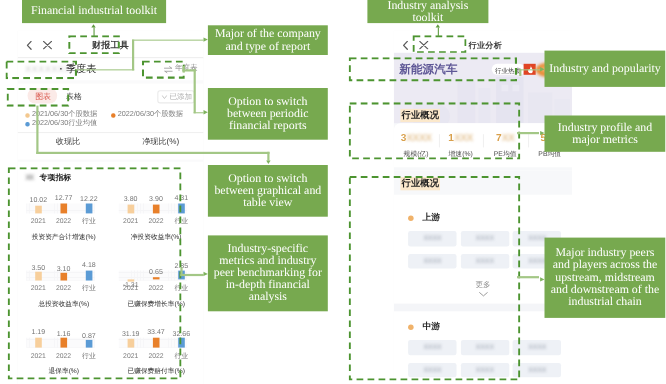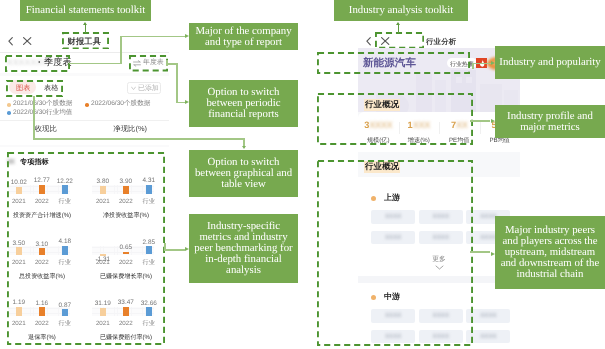--- a/index.html
+++ b/index.html
@@ -30,21 +30,21 @@
   .card{position:absolute;background:#fff;}
   .sep{position:absolute;background:#f0f0f0;}
   .blur{filter:blur(1.5px);}
   .blur2{filter:blur(0.32px);}
 </style>
 </head>
 <body>
 
 <div class="stage">
 
-  <div class="phone" id="leftphone" style="left:0;top:28px;width:169px;height:321px;background:#fafafb;">
+  <div class="phone" id="leftphone" style="left:16px;top:28px;width:169px;height:321px;background:#fafafb;">
 
     <div class="ph-head"></div>
     <svg class="ph-ico" style="left:8.4px;top:9.2px;" width="5" height="8.4" viewBox="0 0 5 8.4">
         <path d="M4.3 0.6 L0.9 4.2 L4.3 7.8" fill="none" stroke="#595959" stroke-width="1.15" stroke-linecap="round" stroke-linejoin="round"></path>
       </svg>
     <svg class="ph-ico" style="left:23.4px;top:9.4px;" width="8.4" height="8" viewBox="0 0 8.4 8">
         <path d="M0.6 0.6 L7.8 7.4 M7.8 0.6 L0.6 7.4" fill="none" stroke="#595959" stroke-width="1.15" stroke-linecap="round"></path>
       </svg>
     <span style="position:absolute;left:67.6px;top:9px;font-size:8.2px;color:#3c3c3c;font-weight:600;letter-spacing:.2px;">财报工具</span>
 
@@ -280,22 +280,22 @@
           </div>
           <div style="position: absolute; left: 108.4px; top: 174.7px; width: 44px; height: 13.8px; background: rgb(238, 241, 246); border-radius: 2px;">
             <span class="blur" style="position: absolute; left: 0px; top: 3px; width: 44px; text-align: center; font-size: 6.2px; color: rgb(152, 160, 173);">XXXX</span>
           </div>
         </div>
     </div>
   </div>
 
   <div id="annotations">
 
-    <div class="gbox title" style="left:20px;top:0;width:131px;height:21px;">Financial statements toolkit</div>
-    <div class="gbox title" style="left:334px;top:0;width:134px;height:21px;">Industry analysis toolkit</div>
+    <div class="gbox title" style="left:20px;top:0;width:131px;height:21px;">Financial industrial toolkit</div>
+    <div class="gbox title" style="left:334px;top:0;width:110px;height:21px;">Industry analysis toolkit</div>
 
     <div class="gbox" style="left:189px;top:23px;width:109px;height:27px;">Major of the company and type of report</div>
     <div class="gbox" style="left:189px;top:80px;width:109px;height:47px;">Option to switch between periodic financial reports</div>
     <div class="gbox" style="left:189px;top:150px;width:109px;height:47px;">Option to switch between graphical and table view</div>
     <div class="gbox" style="left:189px;top:214px;width:109px;height:69px;">Industry-specific metrics and industry peer benchmarking for in-depth financial analysis</div>
 
     <div class="gbox" style="left:495px;top:46px;width:110px;height:33px;">Industry and popularity</div>
     <div class="gbox" style="left:495px;top:105px;width:110px;height:33px;">Industry profile and major metrics</div>
     <div class="gbox" style="left:495px;top:216px;width:110px;height:73px;">Major industry peers and players across the upstream, midstream and downstream of the industrial chain</div>
 

